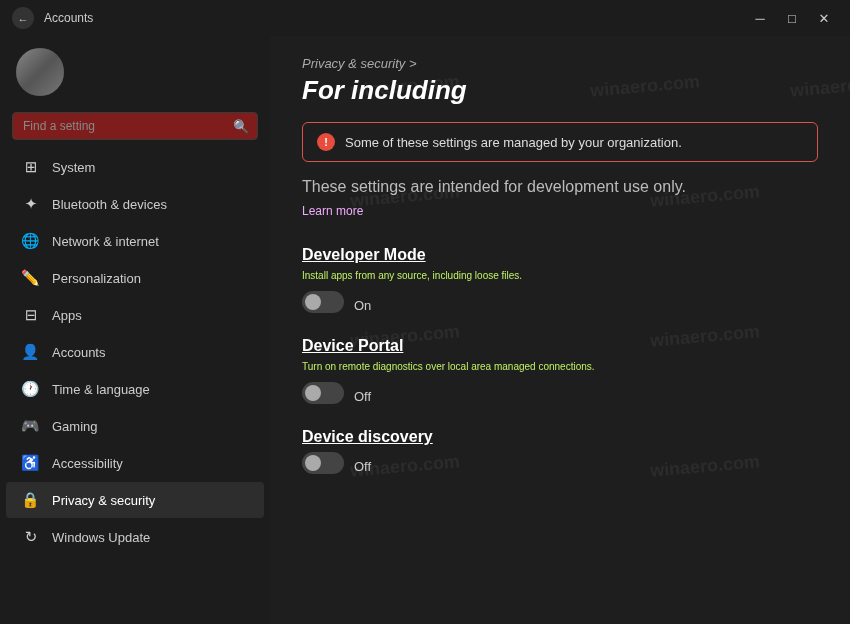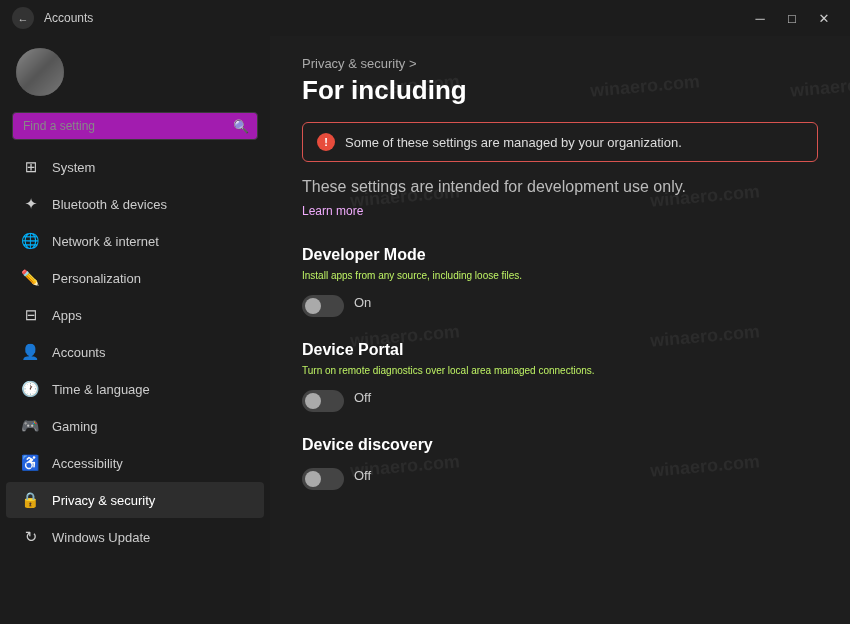--- a/index.html
+++ b/index.html
@@ -97,21 +97,21 @@
       height: 100%;
       background: linear-gradient(135deg, #888 0%, #555 50%, #777 100%);
       filter: blur(1px);
     }
     .sidebar-search {
       margin: 4px 12px 8px;
       position: relative;
     }
     .sidebar-search input {
       width: 100%;
-      background: #a21caf;
+      background: #7f1d1d;
       border: 1px solid #3a3a3a;
       border-radius: 4px;
       color: #ccc;
       padding: 6px 30px 6px 10px;
       font-size: 12px;
       outline: none;
     }
     .sidebar-search input::placeholder { color: #888; }
     .search-icon-btn {
       position: absolute;
@@ -153,20 +153,21 @@
     
     .main-content {
       flex: 1;
       background: #1e1e1e;
       padding: 0;
       overflow-y: auto;
       position: relative;
     }
     .content-header {
       padding: 20px 32px 16px;
+      font-style: italic;
     }
     .breadcrumb {
       font-size: 13px;
       color: #aaa;
       margin-bottom: 4px;
     }
     .page-title {
       font-size: 26px;
       font-weight: 600;
       color: #fff;
@@ -217,33 +218,34 @@
     }
 
     .section {
       padding: 12px 32px;
     }
     .section-title {
       font-size: 16px;
       font-weight: 600;
       color: #fff;
       margin-bottom: 6px;
+      text-decoration: underline;
     }
     .section-desc {
       font-size: 10px;
       color: #bef264;
       margin-bottom: 10px;
     }
 
     
     .toggle-row {
       display: flex;
-      align-items: flex-start;
+      align-items: flex-end;
       gap: 10px;
-      margin-top: 14px;
+      margin-top: 6px;
     }
     .toggle {
       width: 42px;
       height: 22px;
       background: #555;
       border-radius: 11px;
       position: relative;
       cursor: pointer;
       flex-shrink: 0;
     }

